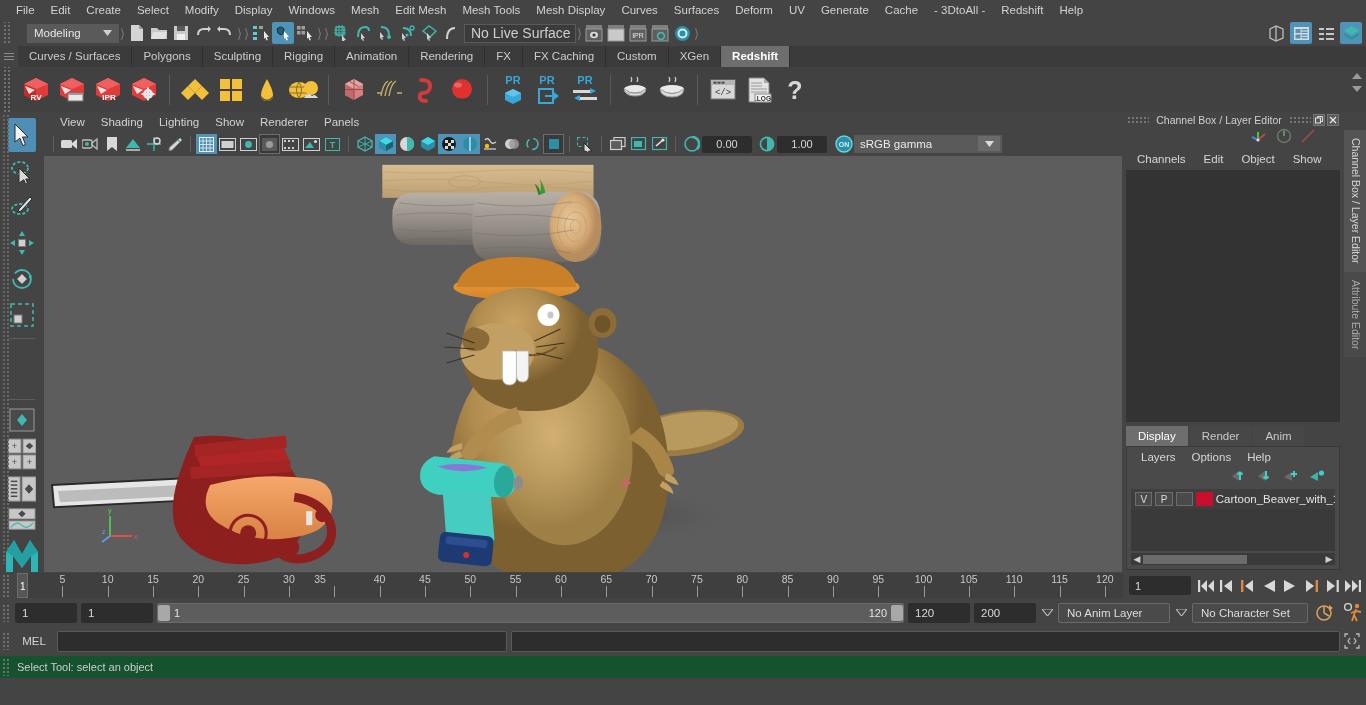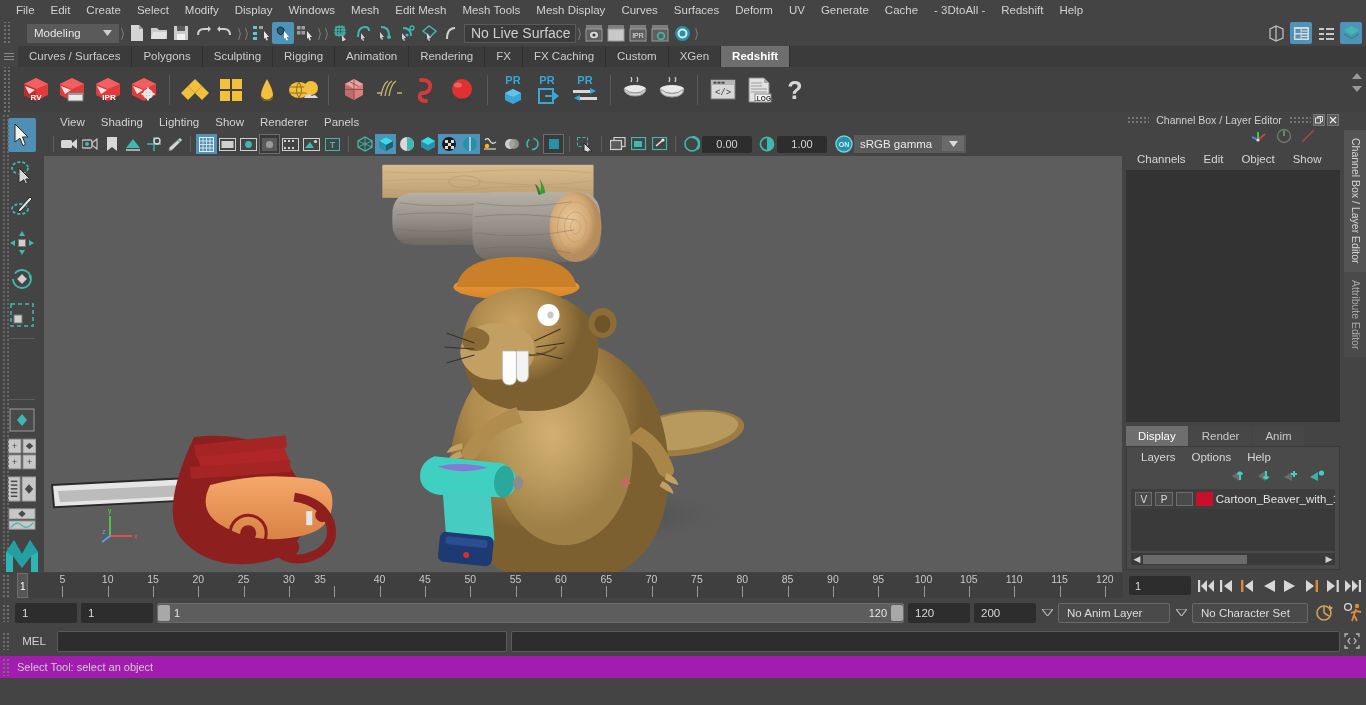--- a/index.html
+++ b/index.html
@@ -98,21 +98,21 @@
   .vpPanel { flex: 1; background: #444444; display: flex; flex-direction: column; }
   .vpMenu { height: 20px; display: flex; align-items: flex-end; font-size: 11.5px; color: #d2d2d2; padding-left: 8px; }
   .vpMenu .mi { padding: 0 8px; line-height:20px; }
   .vpToolbar { height: 24px; display: flex; align-items: center; padding-left: 4px; gap:0; }
   .vico { width: 21px; height: 20px; display: flex; align-items: center; justify-content: center; flex: 0 0 21px; }
   .vico.sel { background: #4f94b8; }
   .vico.pressed { background: #3a3a3a; border: 1px solid #6c6c6c; }
   .vsep { width:1px; height:16px; background:#5e5e5e; margin:0 5px; flex:0 0 1px;}
   .numfield { width: 50px; height: 17px; background: #2d2d2d; color:#d6d6d6;
     font-size: 11px; display:flex; align-items:center; justify-content:center; border-radius:2px;}
-  .gammaBox { width: 112px; height: 18px; background: #5a5a5a; color: #eaeaea; font-size: 11.5px;
+  .gammaBox { width: 148px; height: 18px; background: #5a5a5a; color: #eaeaea; font-size: 11.5px;
     display:flex; align-items:center; padding-left:6px; position:relative; }
   .gammaBox .arr { position:absolute; right:2px; top:1px; width:22px; height:15px; background:#6a6a6a;
     display:flex;align-items:center;justify-content:center;}
   .viewport { flex: 1; background: #5d5d5d; position: relative; overflow: hidden; }
   .vpLabel { position: absolute; bottom: 4px; left: 0; right: 0; text-align: center;
     font-size: 11px; color: #ffffff; font-weight: bold; }
   .axisGizmo { position:absolute; left: 58px; bottom: 28px; width: 40px; height: 40px;}
 
   
   .rightDock { width: 222px; background: #444444; display: flex; flex-direction: column; }
@@ -180,21 +180,21 @@
   .animLayer { height: 20px; background: #4a4a4a; border: 1px solid #6a6a6a; color: #ddd;
     font-size: 11.5px; display:flex; align-items:center; padding-left: 8px; border-radius: 2px;}
 
   
   .cmdrow { height: 30px; background: #444444; display: flex; align-items: center; padding-left: 2px; gap: 4px;}
   .melLabel { font-size: 11.5px; color: #d4d4d4; width: 38px; text-align:center;}
   .melInput { width: 450px; height: 21px; background: #2d2d2d; border: 1px solid #5a5a5a; border-radius: 2px;}
   .melOut { flex: 1; height: 21px; background: #2d2d2d; border: 1px solid #5a5a5a; border-radius: 2px; margin-right: 26px;}
 
   
-  .statusline { height: 22px; background: #a21caf; display:flex; align-items:center; padding-left: 2px; gap:6px;}
+  .statusline { height: 22px; background: #14532d; display:flex; align-items:center; padding-left: 2px; gap:6px;}
   .slGrip { width: 9px; height: 18px;
     background-image: radial-gradient(circle, #6f6f6f 1px, transparent 1px);
     background-size: 4px 4px; flex: 0 0 9px;}
   .slText { font-size: 11px; color: #cdcdcd; }
 </style>
 </head>
 <body>
 
 <div id="app">
 

